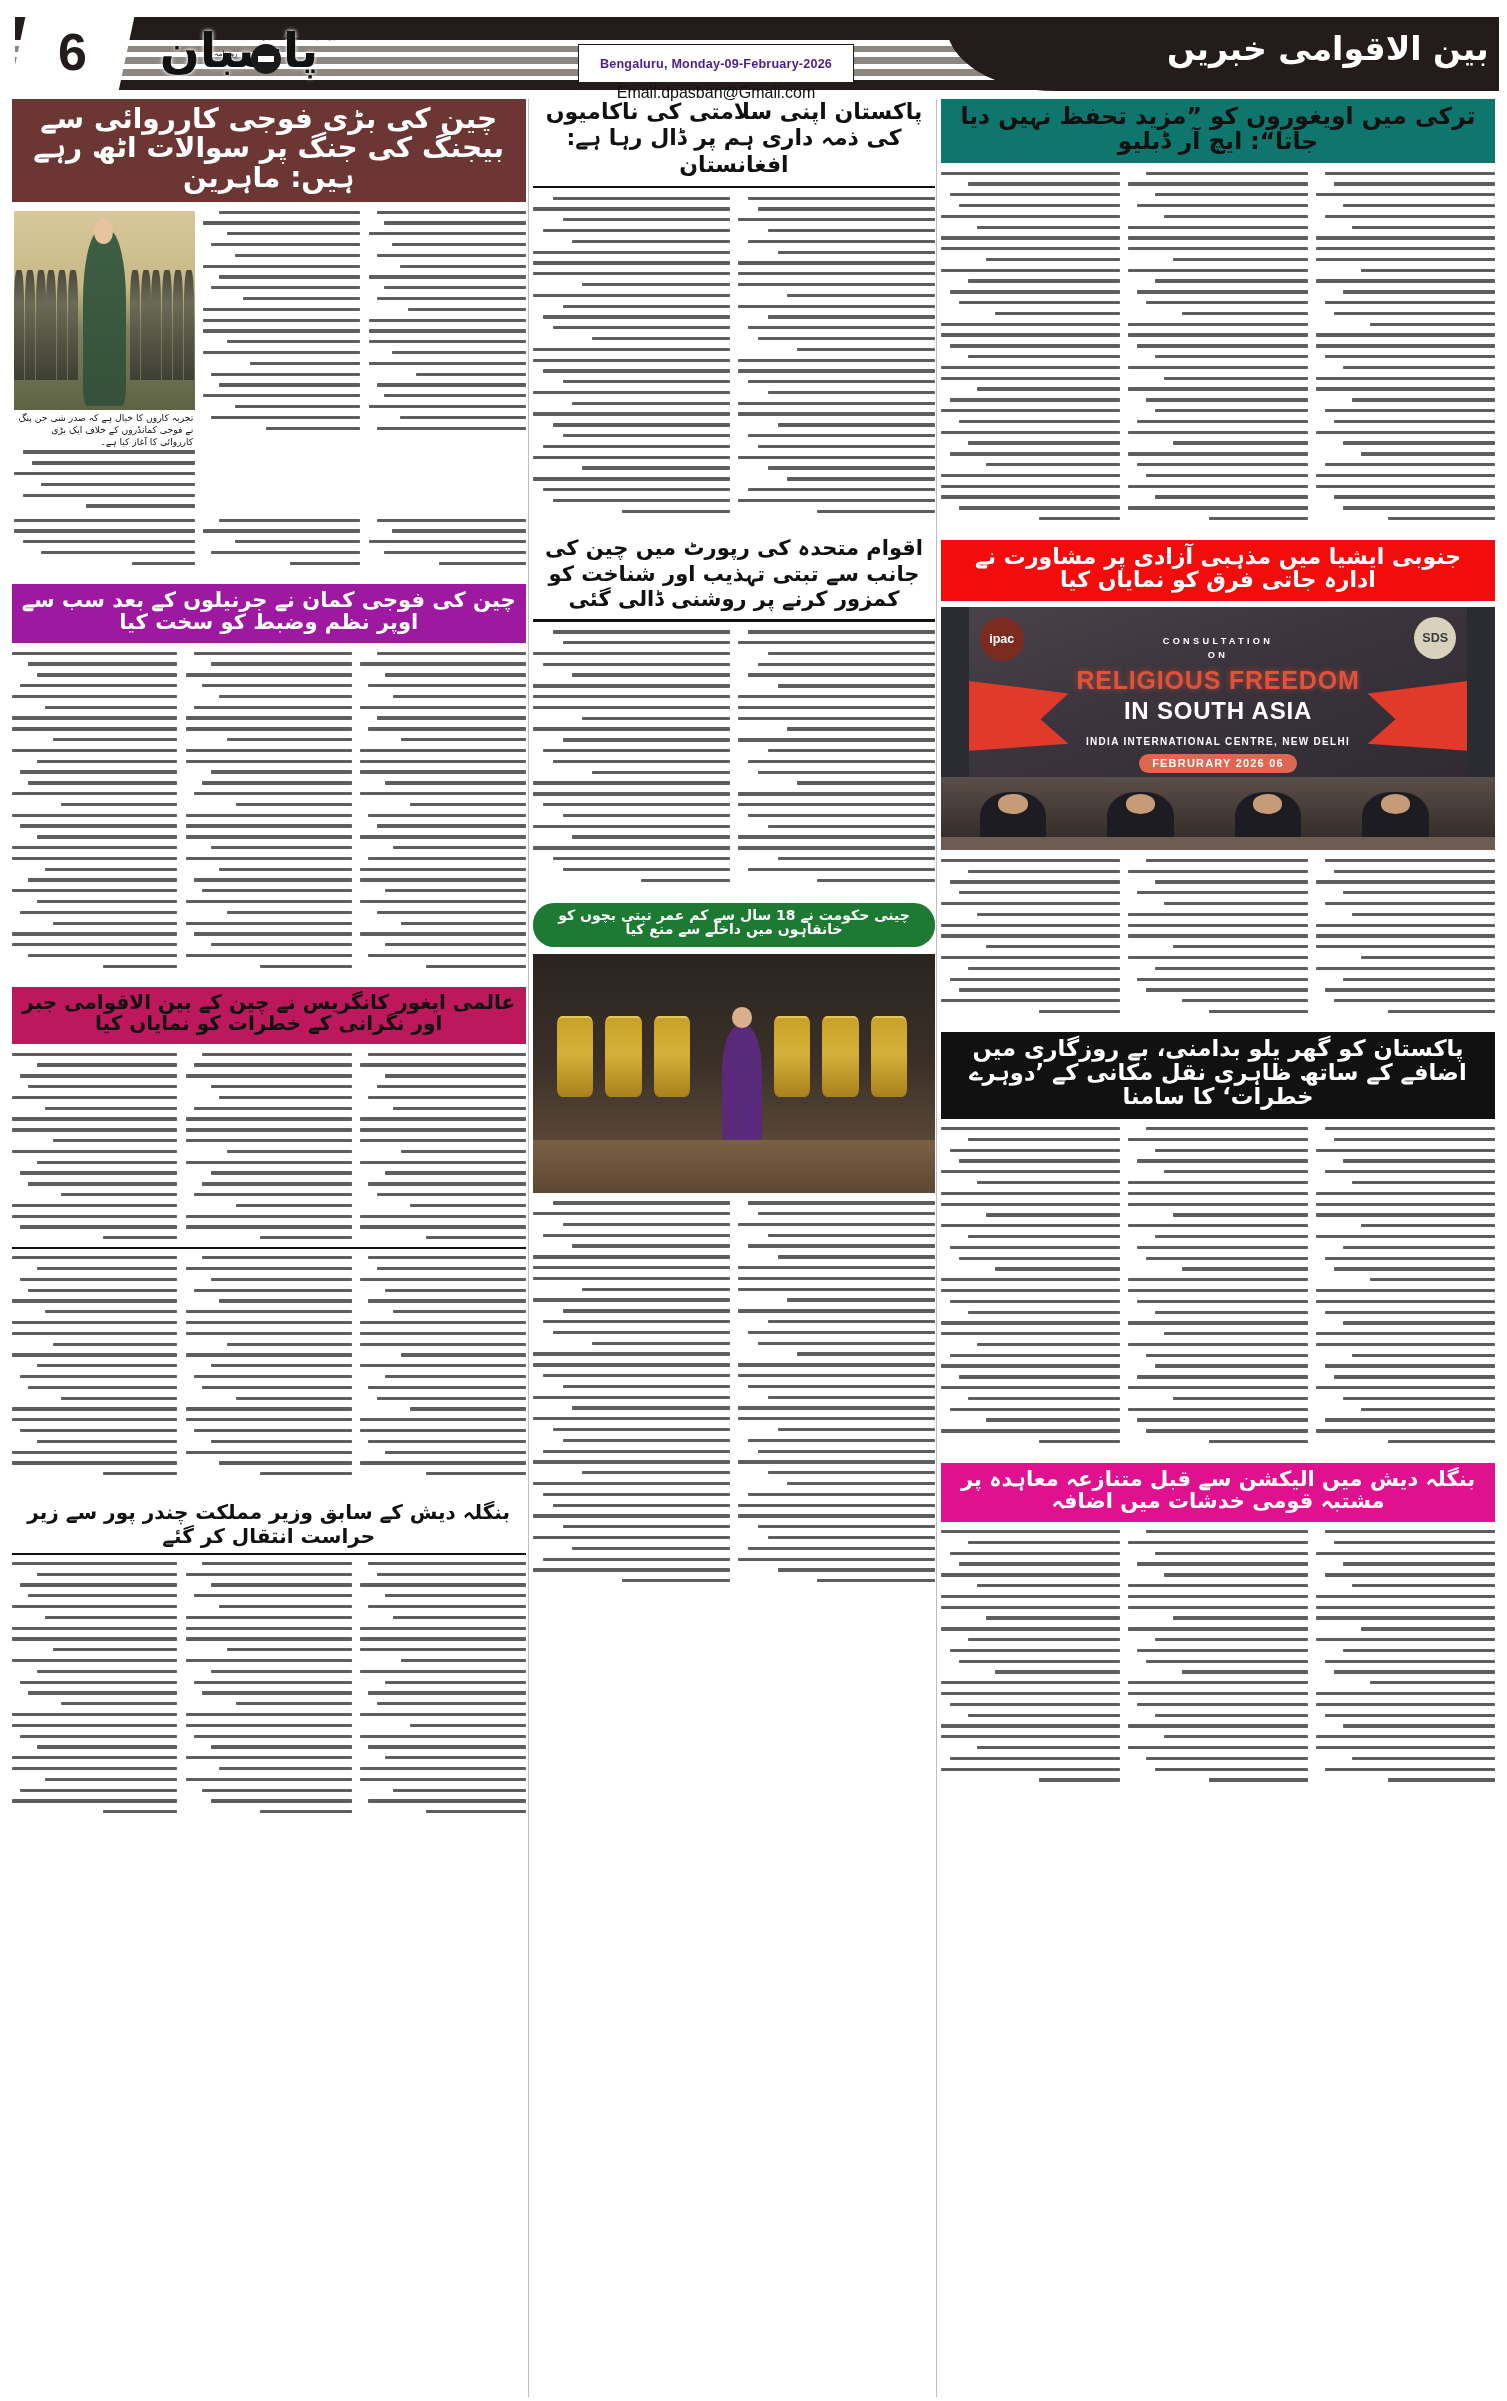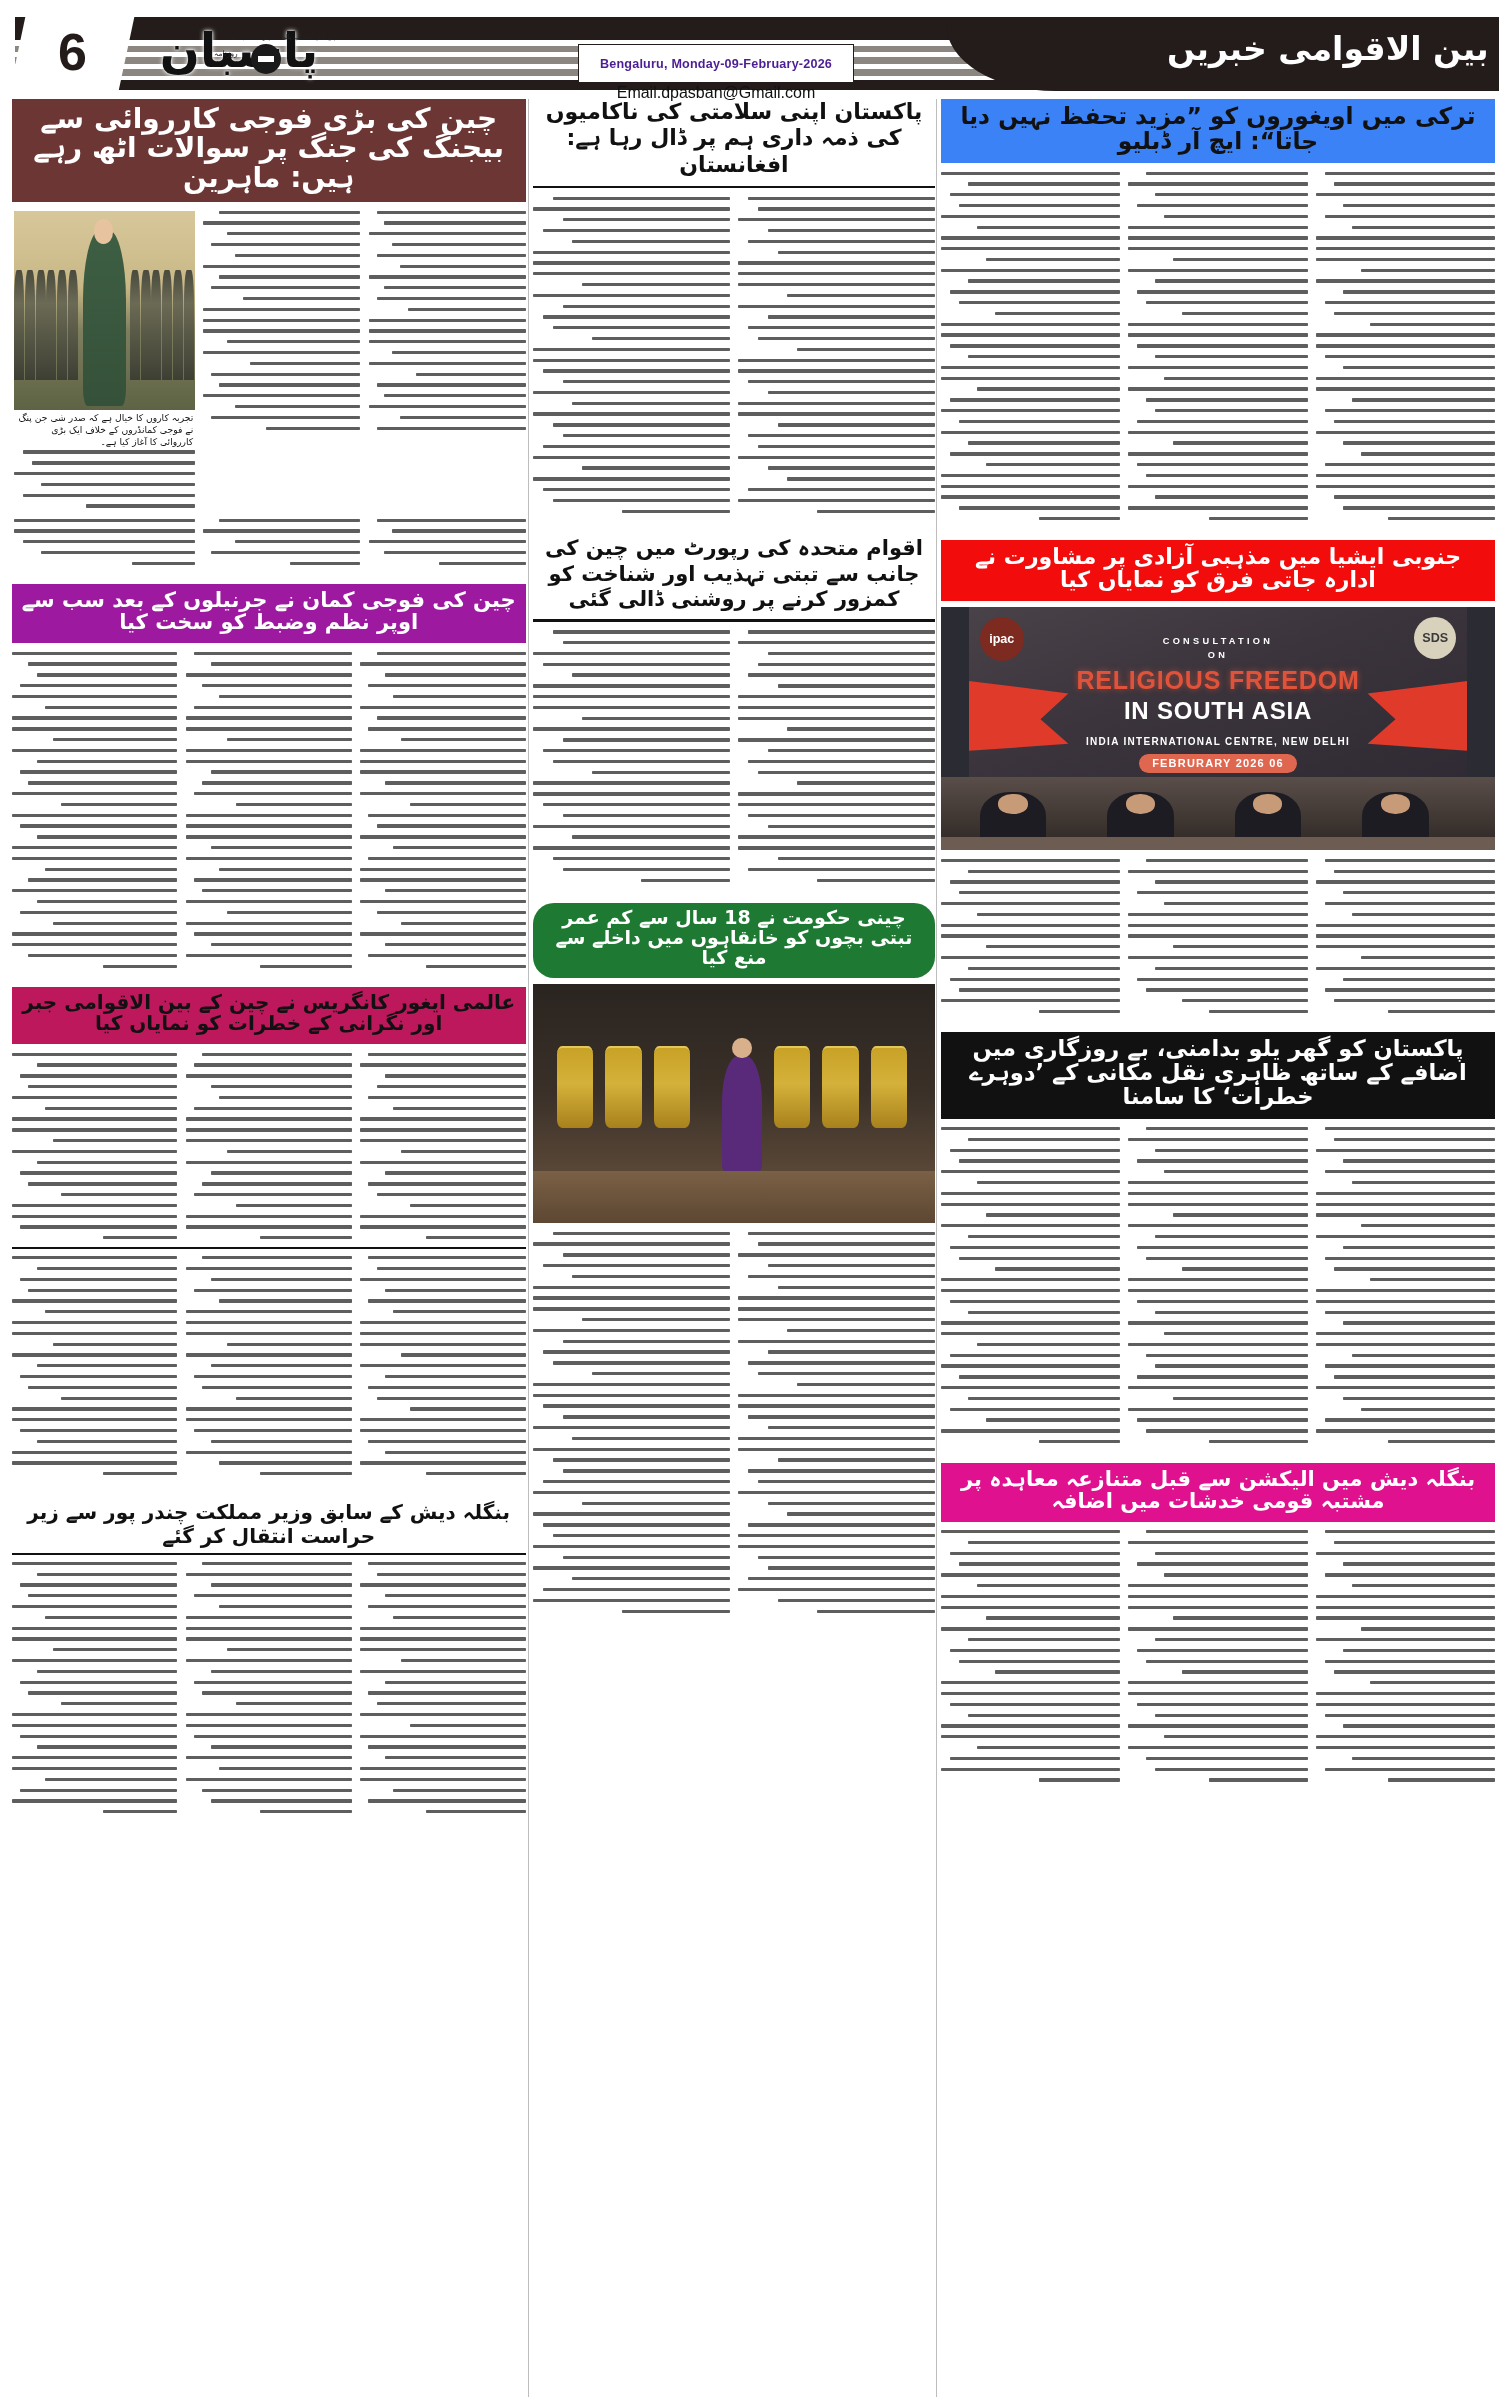--- a/index.html
+++ b/index.html
@@ -107,21 +107,21 @@
     position:relative; width:100%;
     display:flex; align-items:center; justify-content:center;
     text-align:center; line-height:1.05;
     padding:5px 6.7px 10px;
     font-family:"DejaVu Sans", sans-serif;
     font-weight:bold;
   }
   .banner.maroon { background:#6b3634; color:#fff; }
   .banner.purple { background:#9c19a0; color:#fff; }
   .banner.yellow { background:#be185d; color:#111; }
-  .banner.cyan   { background:#3b82f6; color:#111; }
+  .banner.cyan   { background:#0f766e; color:#111; }
   .banner.red    { background:#f20c0c; color:#fff; }
   .banner.green  { background:#1e7a33; color:#fff; }
   .banner.magenta{ background:#e0118e; color:#fff; }
   .banner.black  { background:#111; color:#fff; }
   .subhead2 {
     width:100%; text-align:center; font-weight:bold;
     color:#111; line-height:1.2;
     font-family:"DejaVu Sans", sans-serif;
     padding:2.5px 0 4.2px;
   }
@@ -843,21 +843,21 @@
             <div class="tline w85"></div>
           <div class="tline w92"></div>
             <div class="tline w80"></div>
             <div class="tline w100"></div>
           <div class="tline w90"></div>
             <div class="tline w85"></div>
             <div class="tline w45"></div>
         </div>
       </div>
 
-      <div class="banner green" style="margin-top:13.4px; font-size:19px; min-height:44px;border-radius:21px;">
+      <div class="banner green" style="margin-top:13.4px; font-size:14px; min-height:44px;border-radius:21px;">
         <span>چینی حکومت نے 18 سال سے کم عمر تبتی بچوں کو خانقاہوں میں داخلے سے منع کیا</span>
       </div>
 
       <div class="photo ph-temple" style="height:239px; margin-top:6.7px;">
         <div class="lantern" style="left:6%"></div>
         <div class="lantern" style="left:18%"></div>
         <div class="lantern" style="left:30%"></div>
         <div class="temple-person"></div>
         <div class="lantern" style="left:60%"></div>
         <div class="lantern" style="left:72%"></div>

